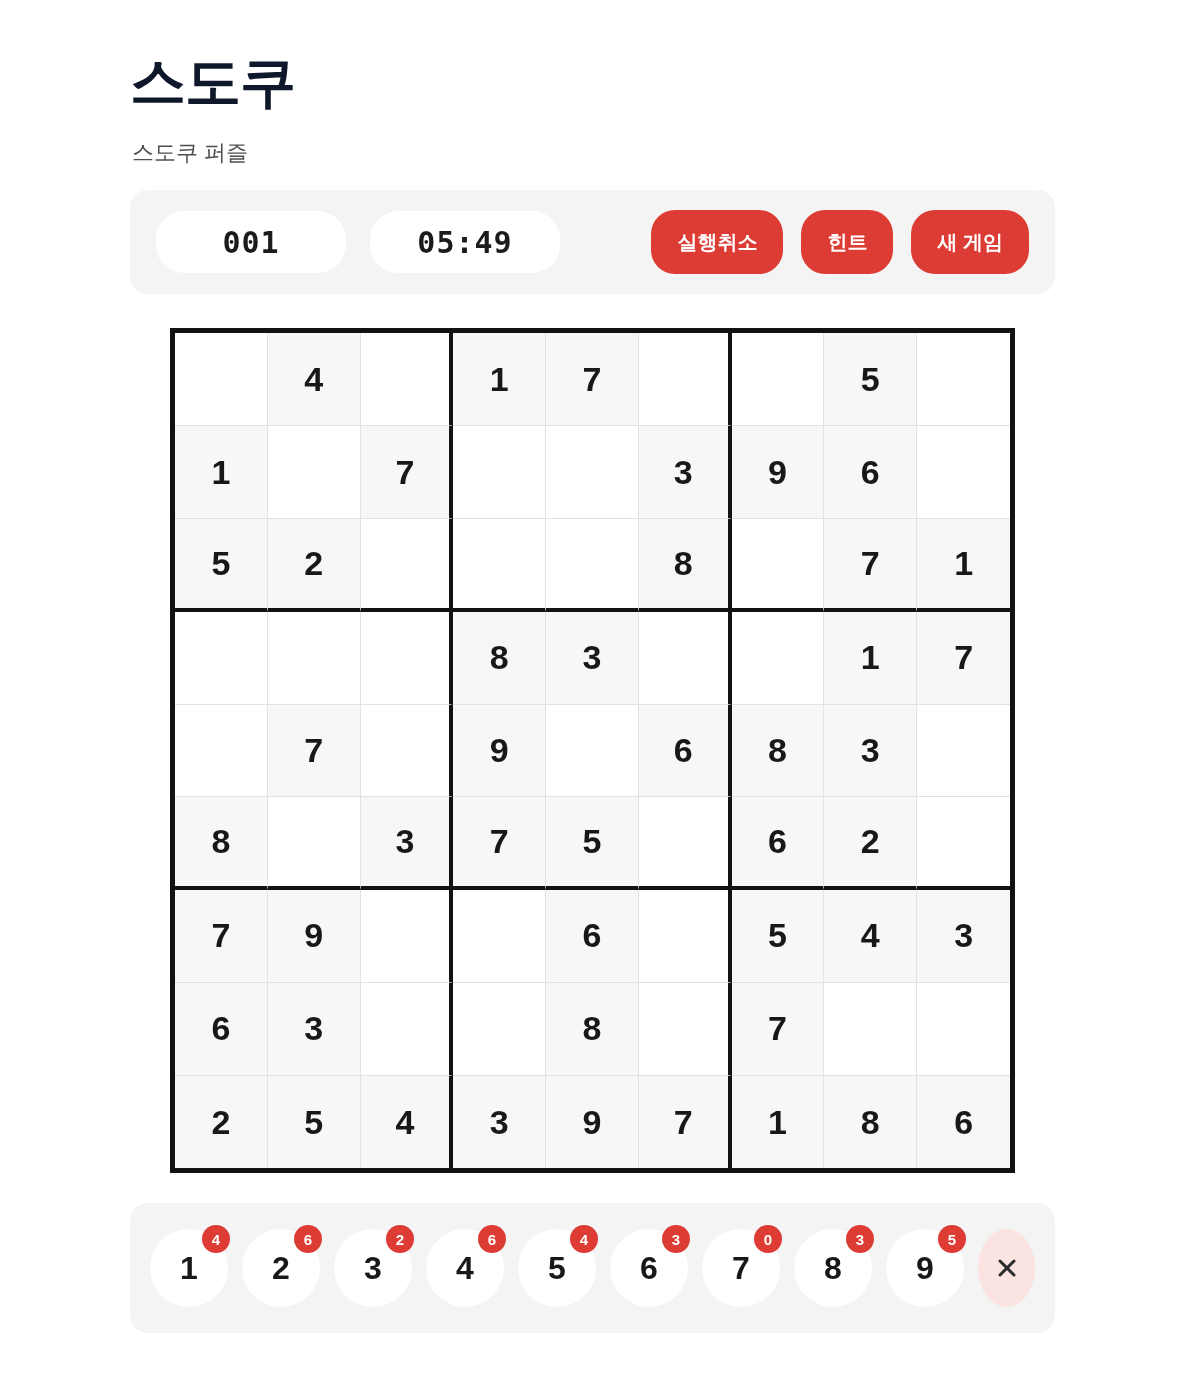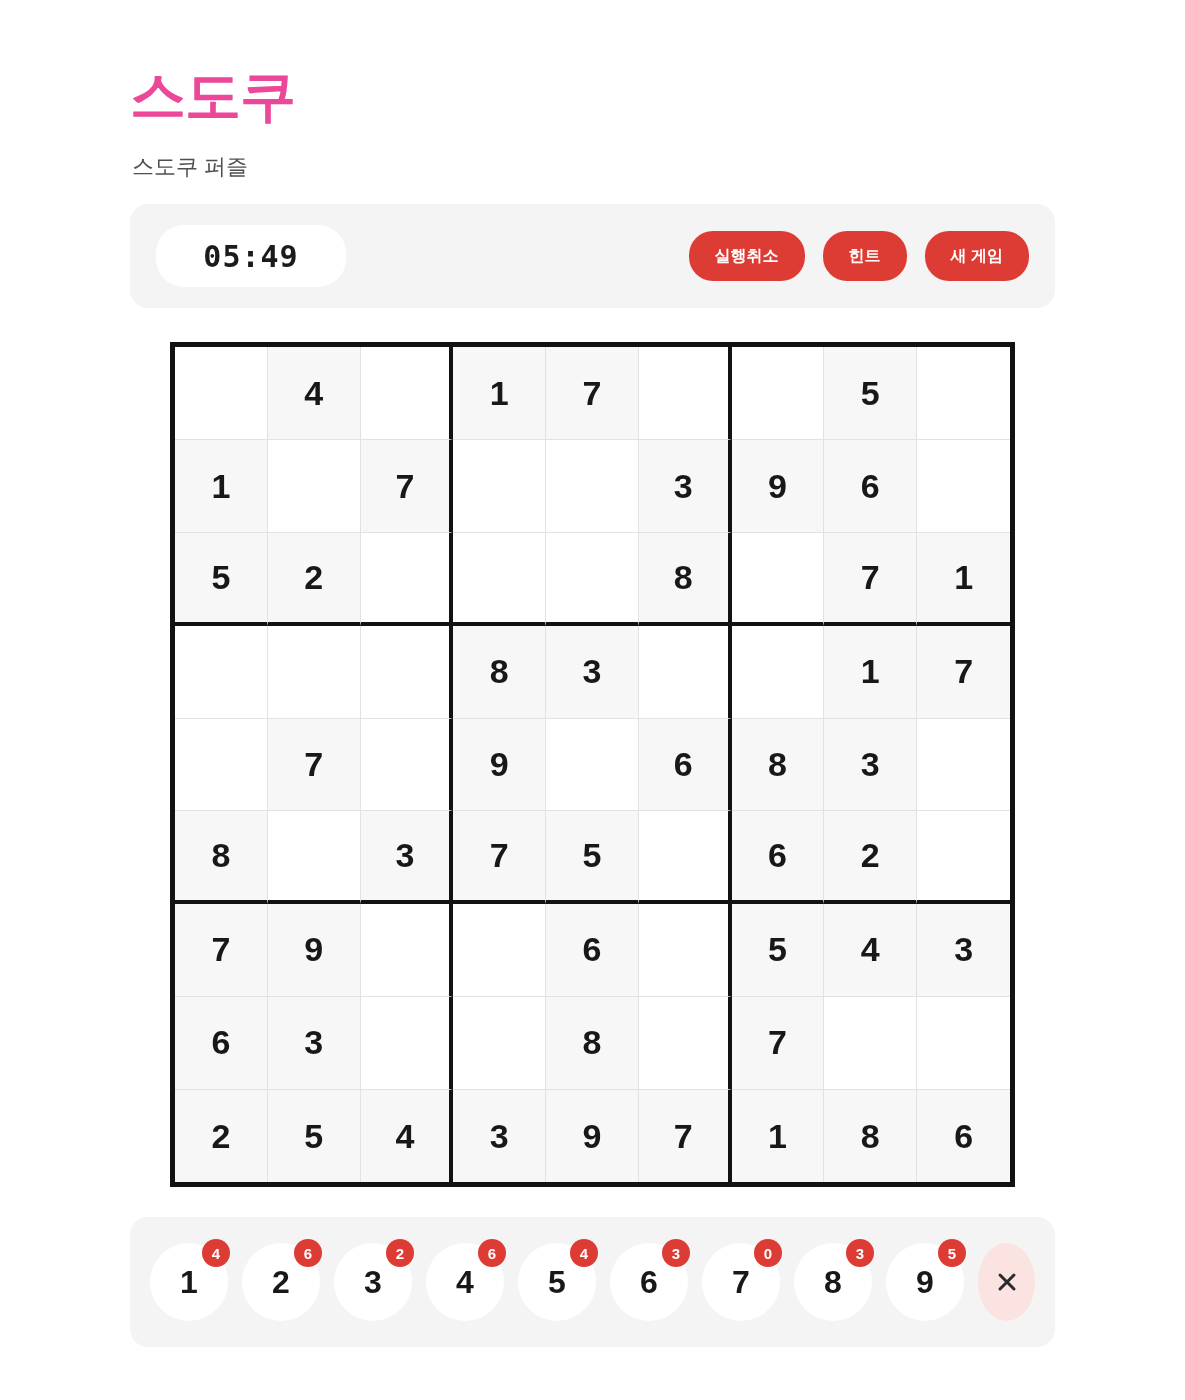--- a/index.html
+++ b/index.html
@@ -14,23 +14,23 @@
     height: 1400px;
     position: relative;
     overflow: hidden;
   }
   .page {
     padding: 40px 130px 0 130px;
   }
   .app-title {
     font-size: 56px;
     font-weight: 700;
-    color: #ec4899;
+    color: #0f172a;
     letter-spacing: -1px;
-    margin: 24px 0 0 0;
+    margin: 10px 0 0 0;
     line-height: 1.15;
   }
   .app-subtitle {
     font-size: 22px;
     color: #4d4f52;
     margin: 24px 0 8px 2px;
     font-weight: 400;
   }
 
   
@@ -62,23 +62,23 @@
     margin-left: auto;
     display: flex;
     gap: 18px;
     align-items: center;
   }
   .action-btn {
     background: #dc3c33;
     color: #ffffff;
     border: none;
     border-radius: 24px;
-    height: 50px;
+    height: 64px;
     padding: 0 26px;
-    font-size: 16px;
+    font-size: 20px;
     font-weight: 700;
     font-family: "Liberation Sans", sans-serif;
     cursor: pointer;
     white-space: nowrap;
   }
 
   
   .board-wrap {
     margin-top: 34px;
     display: flex;
@@ -171,20 +171,21 @@
 </style>
 </head>
 <body>
 
 <div class="page">
 
   <h1 class="app-title">스도쿠</h1>
   <div class="app-subtitle">스도쿠 퍼즐</div>
 
   <div class="statusbar">
+    <div class="stat-chip">001</div>
     <div class="stat-chip">05:49</div>
     <div class="btn-group">
       <button class="action-btn">실행취소</button>
       <button class="action-btn">힌트</button>
       <button class="action-btn">새 게임</button>
     </div>
   </div>
 
   <div class="board-wrap">
     <div class="board" id="board">

